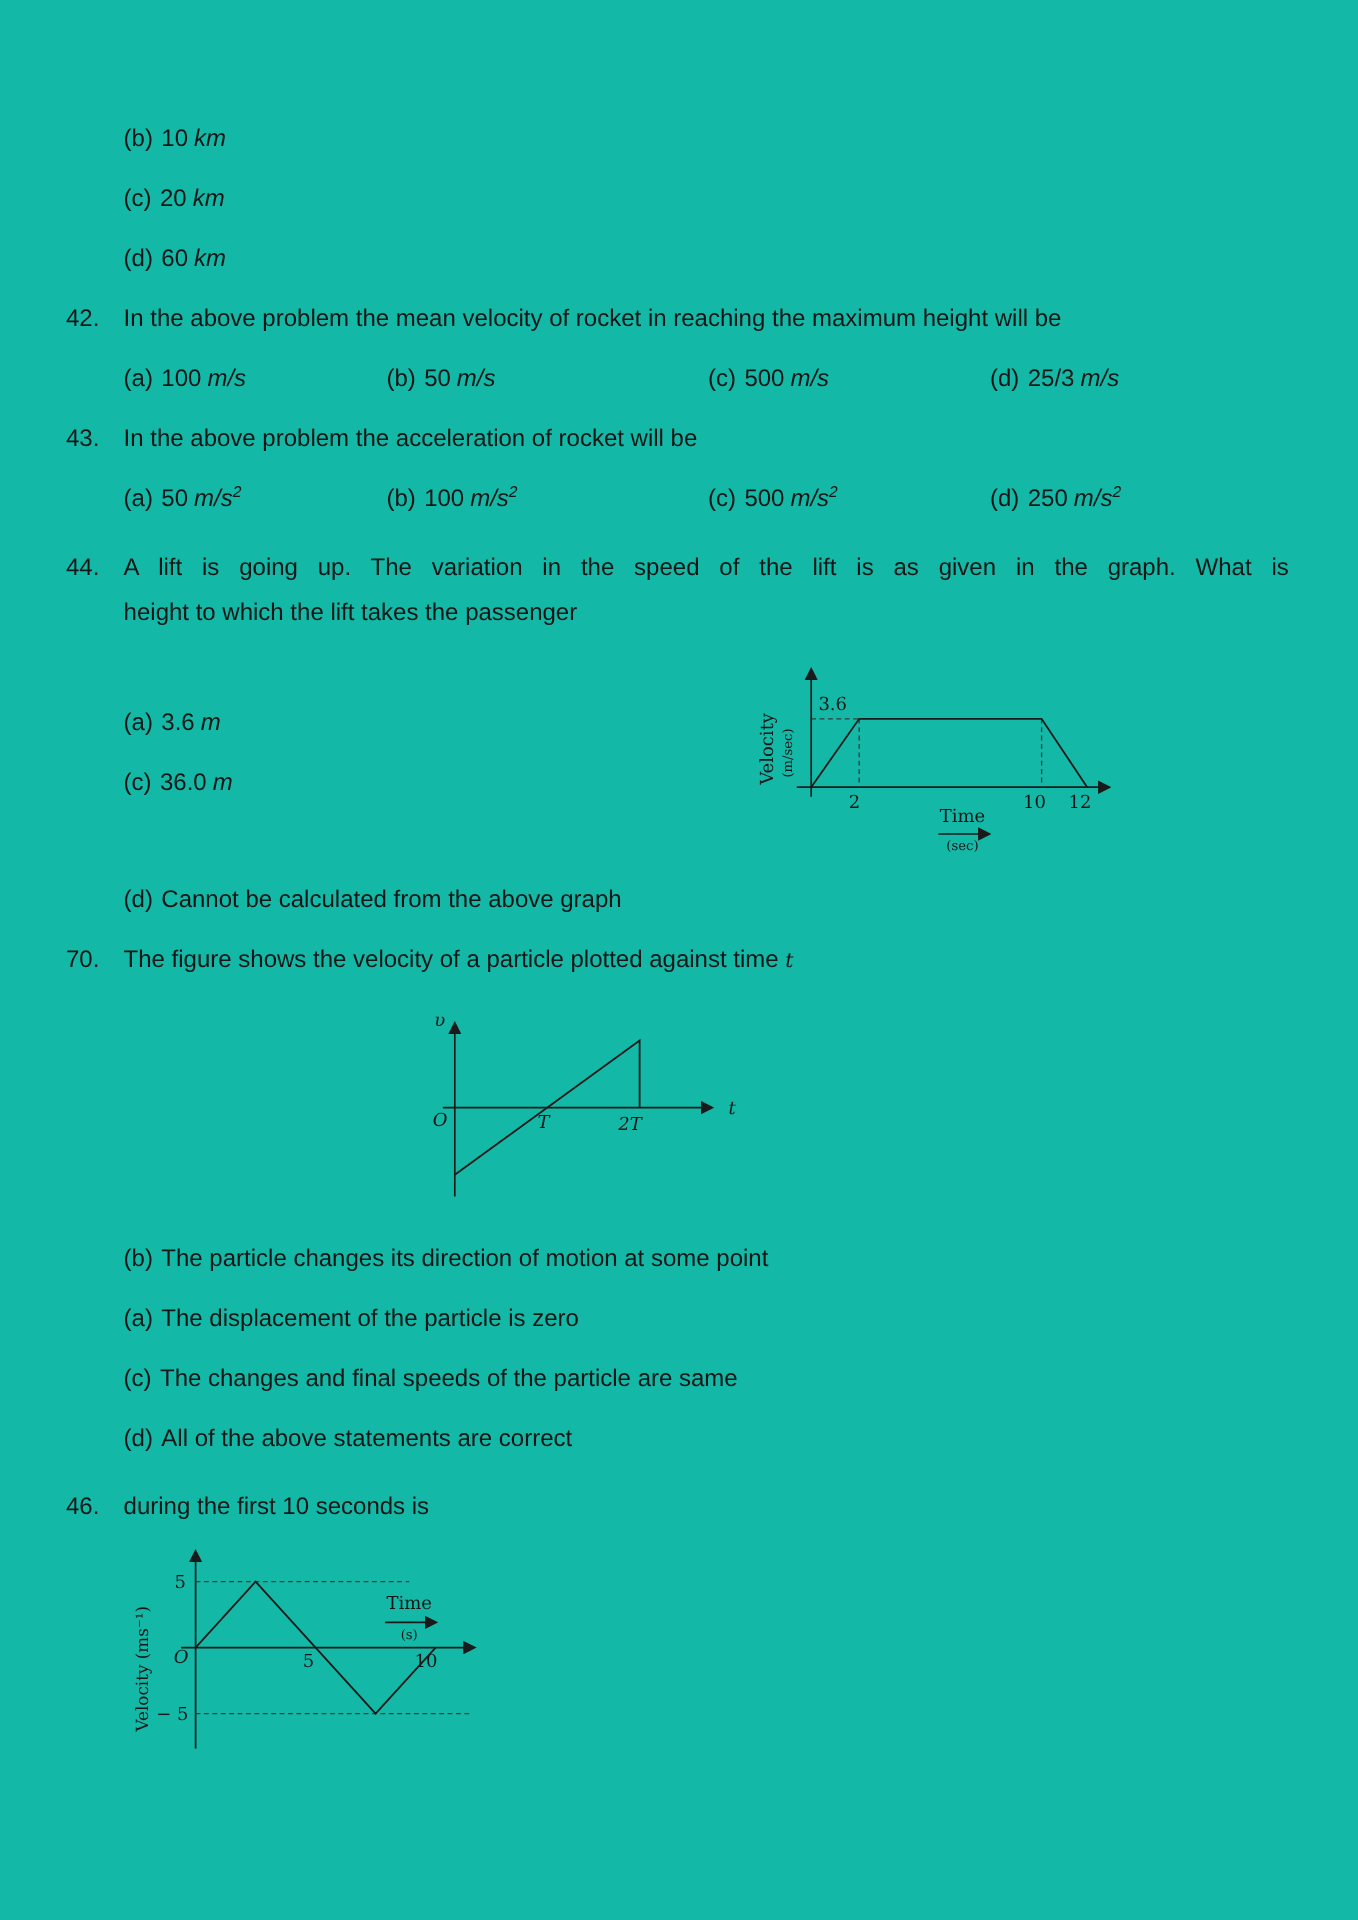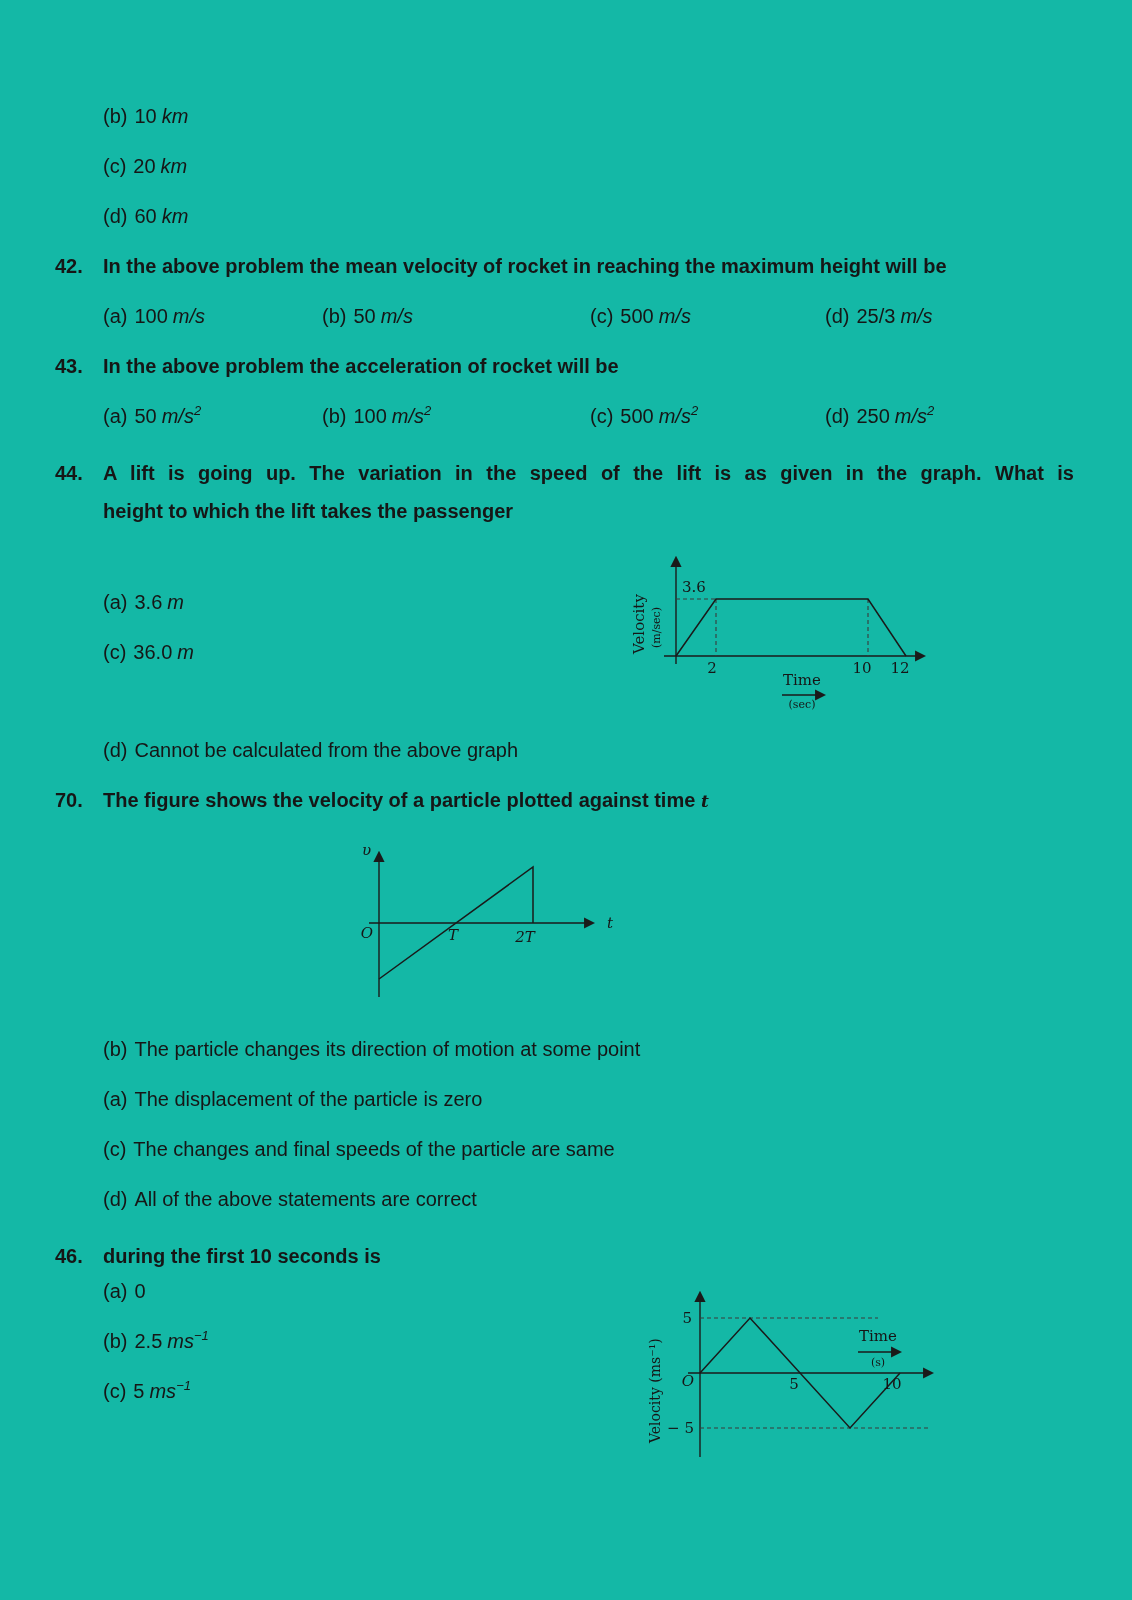--- a/index.html
+++ b/index.html
@@ -4,22 +4,22 @@
 <style>
   * { box-sizing: border-box; }
   html, body { margin: 0; padding: 0; background: #ffffff; }
   .page {
     width: 1132px; height: 1600px; background: #14b8a6;
     font-family: "Liberation Sans", sans-serif; color: #161616;
     padding: 104px 58px 0 55px; position: relative; overflow: hidden;
   }
   .line { font-size: 20px; line-height: 24px; margin-bottom: 26px; }
   .q-row { display: flex; }
-  .qnum { font-weight: bold; flex: 0 0 48px; width: 48px; }
-  .qtext { flex: 1; font-weight: bold; }
+  .qnum { font-weight: normal; flex: 0 0 48px; width: 48px; }
+  .qtext { flex: 1; }
   .ml { margin-left: 48px; }
   .mlines { line-height: 38px; font-size: 20px; }
   .jline { text-align: justify; text-align-last: justify; }
   .opt-row { display: flex; }
   .c1 { width: 219px; } .c2 { width: 268px; } .c3 { width: 235px; } .c4 { flex: 1; }
   .opt .olab { margin-right: 7px; }
   .oval { margin-right: 5px; }
   .ounit { font-style: italic; }
   .osup { font-style: italic; font-size: 13px; line-height: 0; vertical-align: super; }
   .opt span:empty, .opt sup:empty, .opt i:empty { display: none; }
@@ -173,31 +173,20 @@
     </div>
   </div>
 
   <div class="q-row q46-head">
     <span class="qnum mlines">46.</span>
     <div class="qtext mlines">
       <div>during the first 10 seconds is</div>
     </div>
   </div>
   <div class="q46-body ml">
-    <div class="q46-opts">
-      <div class="line opt">
-        <span class="olab">(a)</span><span class="oval">0</span>
-      </div>
-      <div class="line opt">
-        <span class="olab">(b)</span><span class="oval">2.5</span><i class="ounit">ms</i><sup class="osup">−1</sup>
-      </div>
-      <div class="line opt">
-        <span class="olab">(c)</span><span class="oval">5</span><i class="ounit">ms</i><sup class="osup">−1</sup>
-      </div>
-    </div>
     <div class="q46-fig">
       <svg width="310" height="190" viewBox="0 0 310 190">
         <line class="axis" x1="60" y1="178" x2="60" y2="14" marker-end="url(#ah)"></line>
         <line class="axis" x1="48" y1="94" x2="292" y2="94" marker-end="url(#ah)"></line>
         <line class="dash" x1="60" y1="39" x2="238" y2="39"></line>
         <line class="dash" x1="60" y1="149" x2="288" y2="149"></line>
         <polyline class="curve" points="60,94 110,39 210,149 260,94"></polyline>
         <text class="glabel" x="52" y="44" text-anchor="end">5</text>
         <text class="glabel gitalic" x="54" y="107" text-anchor="end">O</text>
         <text class="glabel" x="54" y="154" text-anchor="end">− 5</text>

